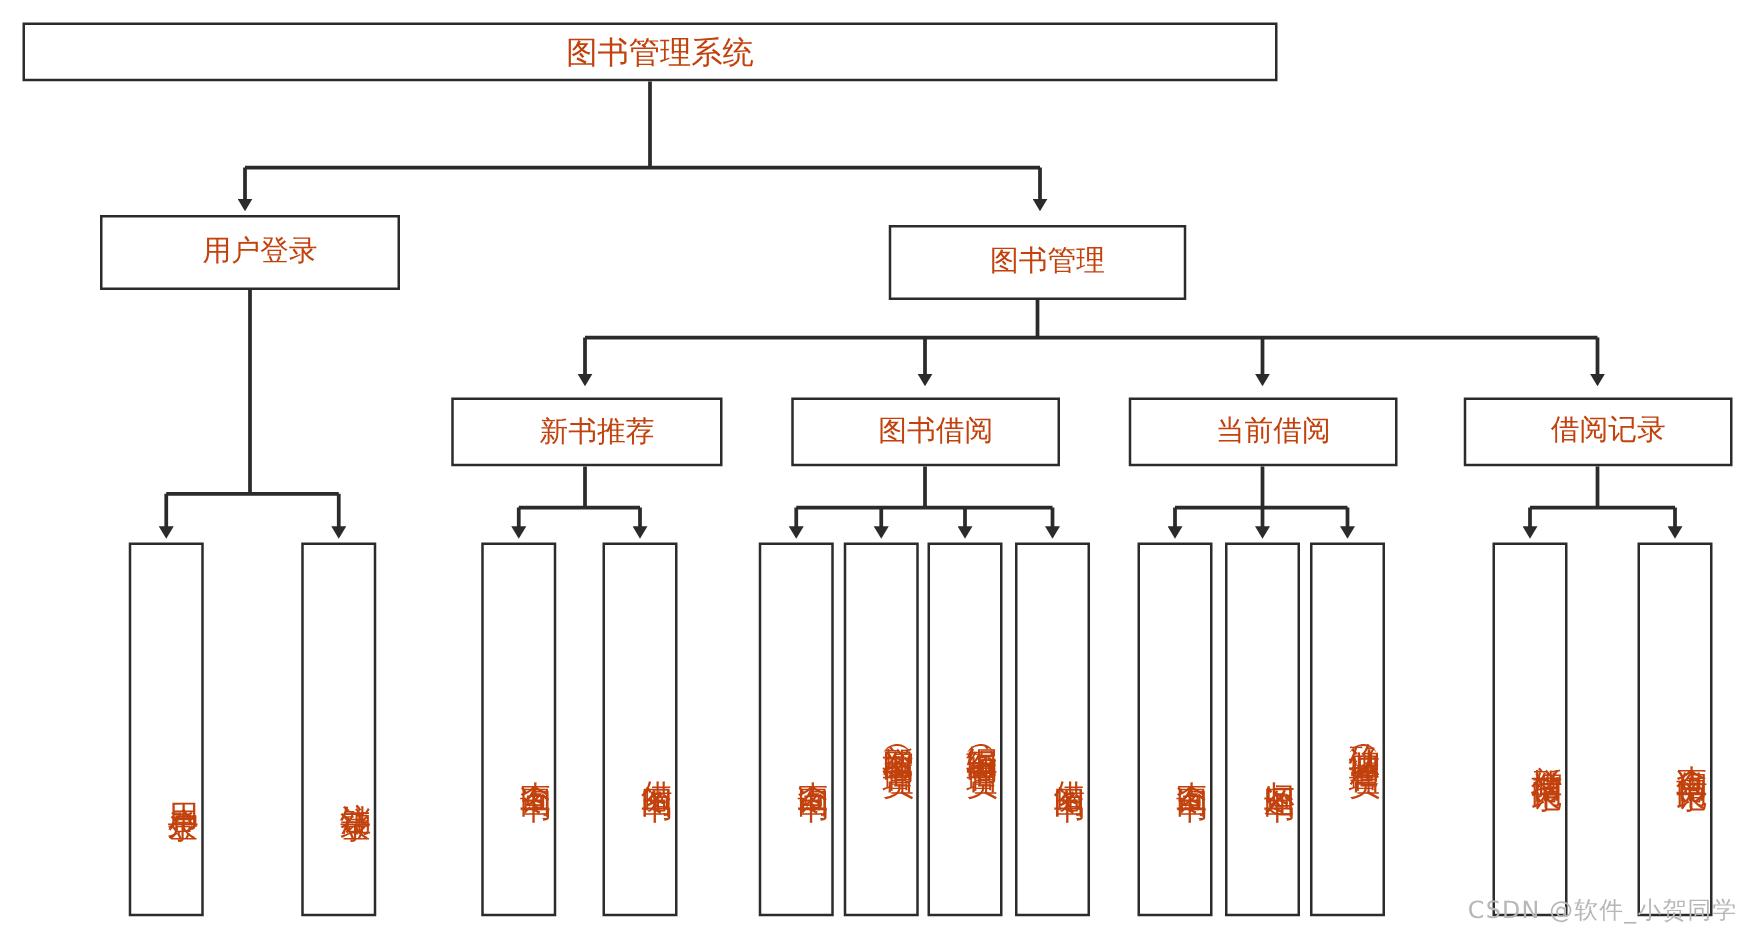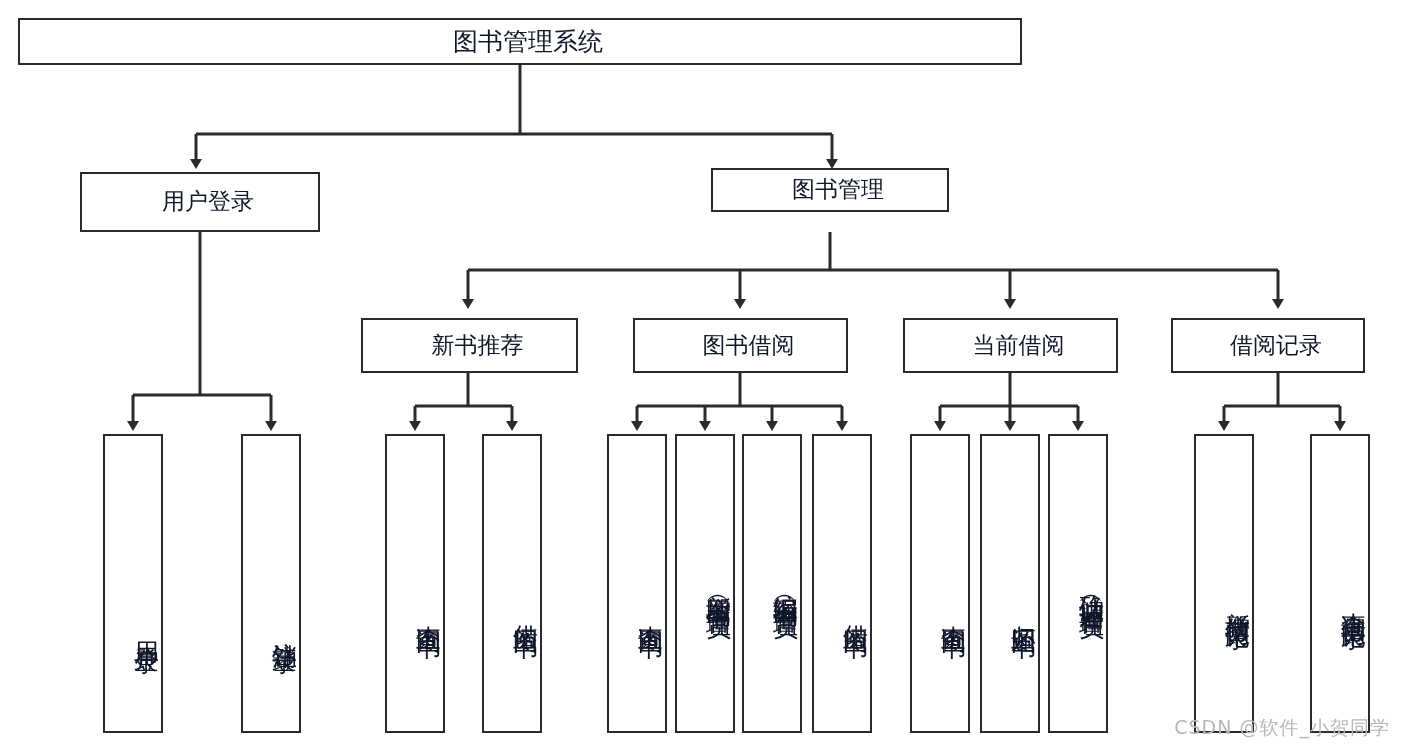--- a/index.html
+++ b/index.html
@@ -26,21 +26,21 @@
     pointer-events: none;
   }
   .node {
     position: absolute;
     box-sizing: border-box;
     border: 2.5px solid #2b2b2b;
     background: #ffffff;
     display: flex;
     align-items: center;
     justify-content: center;
-    color: #0f172a;
+    color: #c2410c;
     line-height: 1.18;
     text-align: center;
     z-index: 2;
     padding-left: 16px;
   }
   .node.root {
     font-size: 25px;
   }
   .node.level2 {
     font-size: 23px;
@@ -129,34 +129,34 @@
     </g>
   </svg>
 
   <div class="node root" style="left:18px; top:18px; width:1004px; height:47px;">
     <span>图书管理系统</span>
   </div>
 
   <div class="node level2" style="left:80px; top:172px; width:240px; height:60px;">
     <span>用户登录</span>
   </div>
-  <div class="node level2" style="left:711px; top:168px; width:238px; height:44px;">
+  <div class="node level2" style="left:711px; top:180px; width:238px; height:60px;">
     <span>图书管理</span>
   </div>
 
   <div class="node level2" style="left:361px; top:318px; width:217px; height:55px;font-family:Liberation Serif, serif;">
     <span>新书推荐</span>
   </div>
   <div class="node level2" style="left:903px; top:318px; width:215px; height:55px;">
     <span>当前借阅</span>
   </div>
   <div class="node level2" style="left:633px; top:318px; width:215px; height:55px;">
     <span>图书借阅</span>
   </div>
-  <div class="node level2" style="left:1171px; top:318px; width:194px; height:55px;">
+  <div class="node level2" style="left:1171px; top:318px; width:215px; height:55px;font-family:Liberation Mono, monospace;">
     <span>借阅记录</span>
   </div>
 
   <div class="node leaf low-text" style="left:103px; top:434px; width:60px; height:299px;">
     <span>用户登录</span>
   </div>
   <div class="node leaf low-text" style="left:241px; top:434px; width:60px; height:299px;">
     <span>注销登录</span>
   </div>
 

